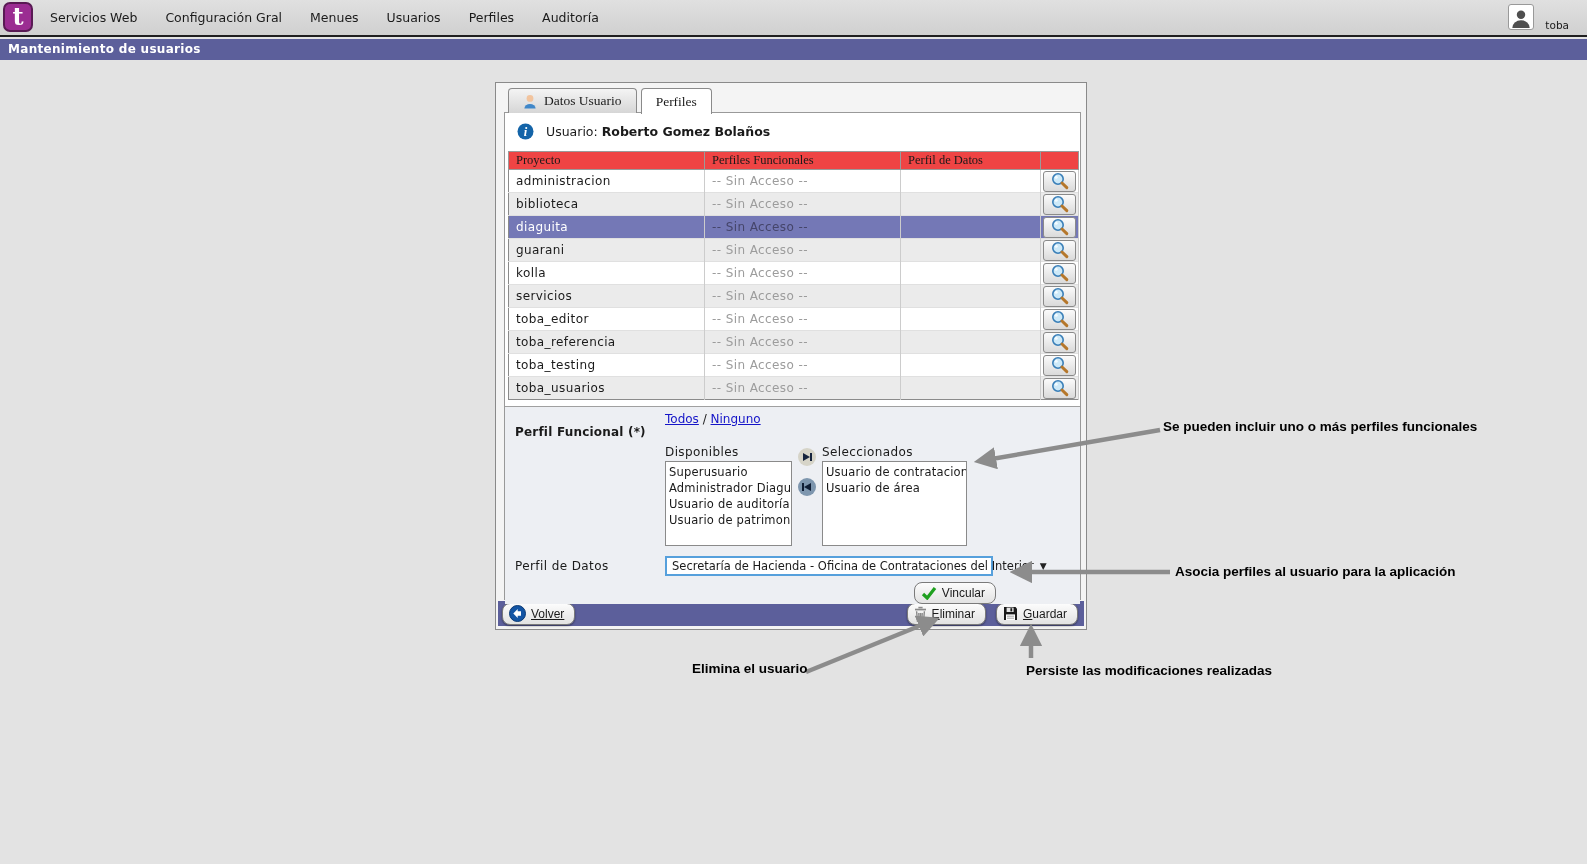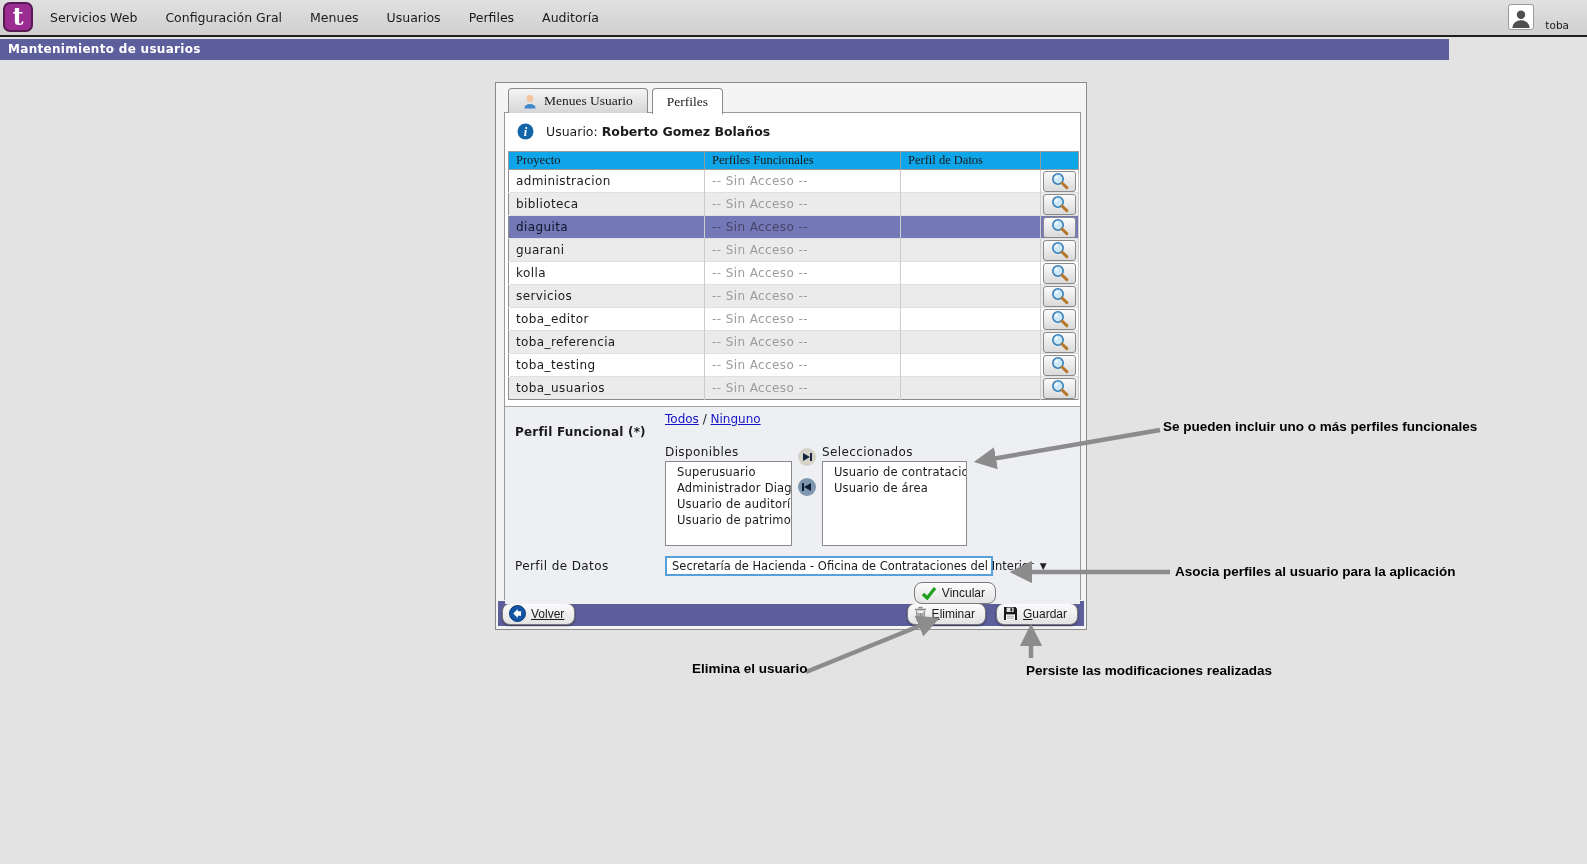--- a/index.html
+++ b/index.html
@@ -27,21 +27,21 @@
   .menu span { cursor:default; }
   .avatar-box {
     position:absolute; right:53px; top:4px; width:26px; height:26px;
     background:#fff; border:1px solid #999; border-radius:3px;
     display:flex; align-items:flex-end; justify-content:center; overflow:hidden;
   }
   .avatar-label { position:absolute; right:18px; top:19px; font-size:10.5px; }
 
   
   .titlebar {
-    position:absolute; left:0; top:39px; width:1449px; height:21px;
+    position:absolute; left:0; top:39px; width:1587px; height:21px;
     background:#5c5f9b; color:#fff; font-weight:bold; font-size:12px;
     line-height:21px; padding-left:8px; letter-spacing:0.3px;
   }
 
   
   .panel {
     position:absolute; left:495px; top:82px; width:592px; height:548px;
     background:#f4f4f4; border:1px solid #8a8a8a;
   }
   .tabs { position:absolute; left:12px; top:5px; display:flex; align-items:flex-end; z-index:3; }
@@ -60,30 +60,30 @@
   }
   .info-row { height:36px; flex:0 0 36px; display:flex; align-items:center; gap:12px; padding-left:12px; font-size:12.5px; }
   .info-row .name { font-weight:bold; }
 
   table.projects {
     border-collapse:collapse; margin:2px 3px 0 3px; width:570px;
     table-layout:fixed; border:1px solid #8a8a8a; flex:0 0 auto;
   }
   table.projects th {
     font-family:"Liberation Serif","DejaVu Serif",serif; font-weight:normal;
-    font-size:12.5px; text-align:left; background:#0ea5e9;
+    font-size:12.5px; text-align:left; background:#ef4444;
     border:1px solid #9a9a9a; padding:1px 7px; height:17px;
   }
   table.projects td {
     padding:0 7px; height:23px; border-right:1px solid #ccc; border-top:1px solid #e0e0e0;
     font-size:12px; letter-spacing:0.4px; overflow:hidden; white-space:nowrap;
   }
   table.projects tbody tr:nth-child(even) { background:#ebebeb; }
   table.projects td.dim { color:#9c9c9c; }
-  table.projects tr.selected td { background:#7478b6; color:#0f172a; }
+  table.projects tr.selected td { background:#7478b6; color:#ffffff; }
   table.projects tr.selected td.dim { color:#45456a; }
   td.mag-cell { padding:0 2px !important; }
   .mag-btn {
     width:33px; height:21px; border:1px solid #8a8a8a; border-radius:3px;
     background:linear-gradient(#fbfbfb,#dadada);
     display:flex; align-items:center; justify-content:center; padding:0; cursor:pointer;
   }
 
   
   .form-area {
@@ -93,21 +93,21 @@
   .pf-row { display:flex; }
   .pf-label { width:160px; padding:13px 0 0 10px; font-weight:bold; letter-spacing:0.2px; }
   .links-line { margin-bottom:19px; }
   .links-line a { color:#1515c8; }
   .list-caption { margin-bottom:2px; letter-spacing:0.4px; }
   .lists-row { display:flex; align-items:flex-start; }
   .listbox {
     margin:0; padding:2px 0; list-style:none; background:#fff;
     border:1px solid #8a8a8a; height:85px; overflow:hidden; font-size:11.5px;
   }
-  .listbox li { padding:1px 11px; letter-spacing:0.2px; white-space:nowrap; cursor:default; }
+  .listbox li { padding:1px 3px; letter-spacing:0.2px; white-space:nowrap; cursor:default; }
   .disp-box { width:127px; }
   .sel-box  { width:145px; }
   .sel-col  { margin-left:0; }
   .transfer-col { width:30px; display:flex; flex-direction:column; align-items:center; gap:12px; padding-top:3px; }
   .transfer-btn { width:18px; height:18px; border-radius:50%; border:none; padding:0;
     display:flex; align-items:center; justify-content:center; cursor:pointer; }
   .transfer-btn.to-right { background:#d6d4c8; }
   .transfer-btn.to-left  { background:#7e96ae; }
 
   .pd-row { display:flex; align-items:center; margin-top:10px; }
@@ -171,21 +171,21 @@
 <div class="titlebar">Mantenimiento de usuarios</div>
 
 <div class="panel">
 
   <div class="tabs">
     <div class="tab inactive">
       <svg width="14" height="15" viewBox="0 0 14 15">
         <circle cx="7" cy="4.4" r="3.4" fill="#f2c49e"></circle>
         <path d="M1.4,14.5 a5.6,4.6 0 0 1 11.2,0 z" fill="#3f87c9"></path>
       </svg>
-      <span>Menues Usuario</span>
+      <span>Datos Usuario</span>
     </div>
     <div class="tab active">
       <span>Perfiles</span>
     </div>
   </div>
 
   <div class="content">
 
     <div class="info-row">
       <svg width="17" height="17" viewBox="0 0 17 17">

